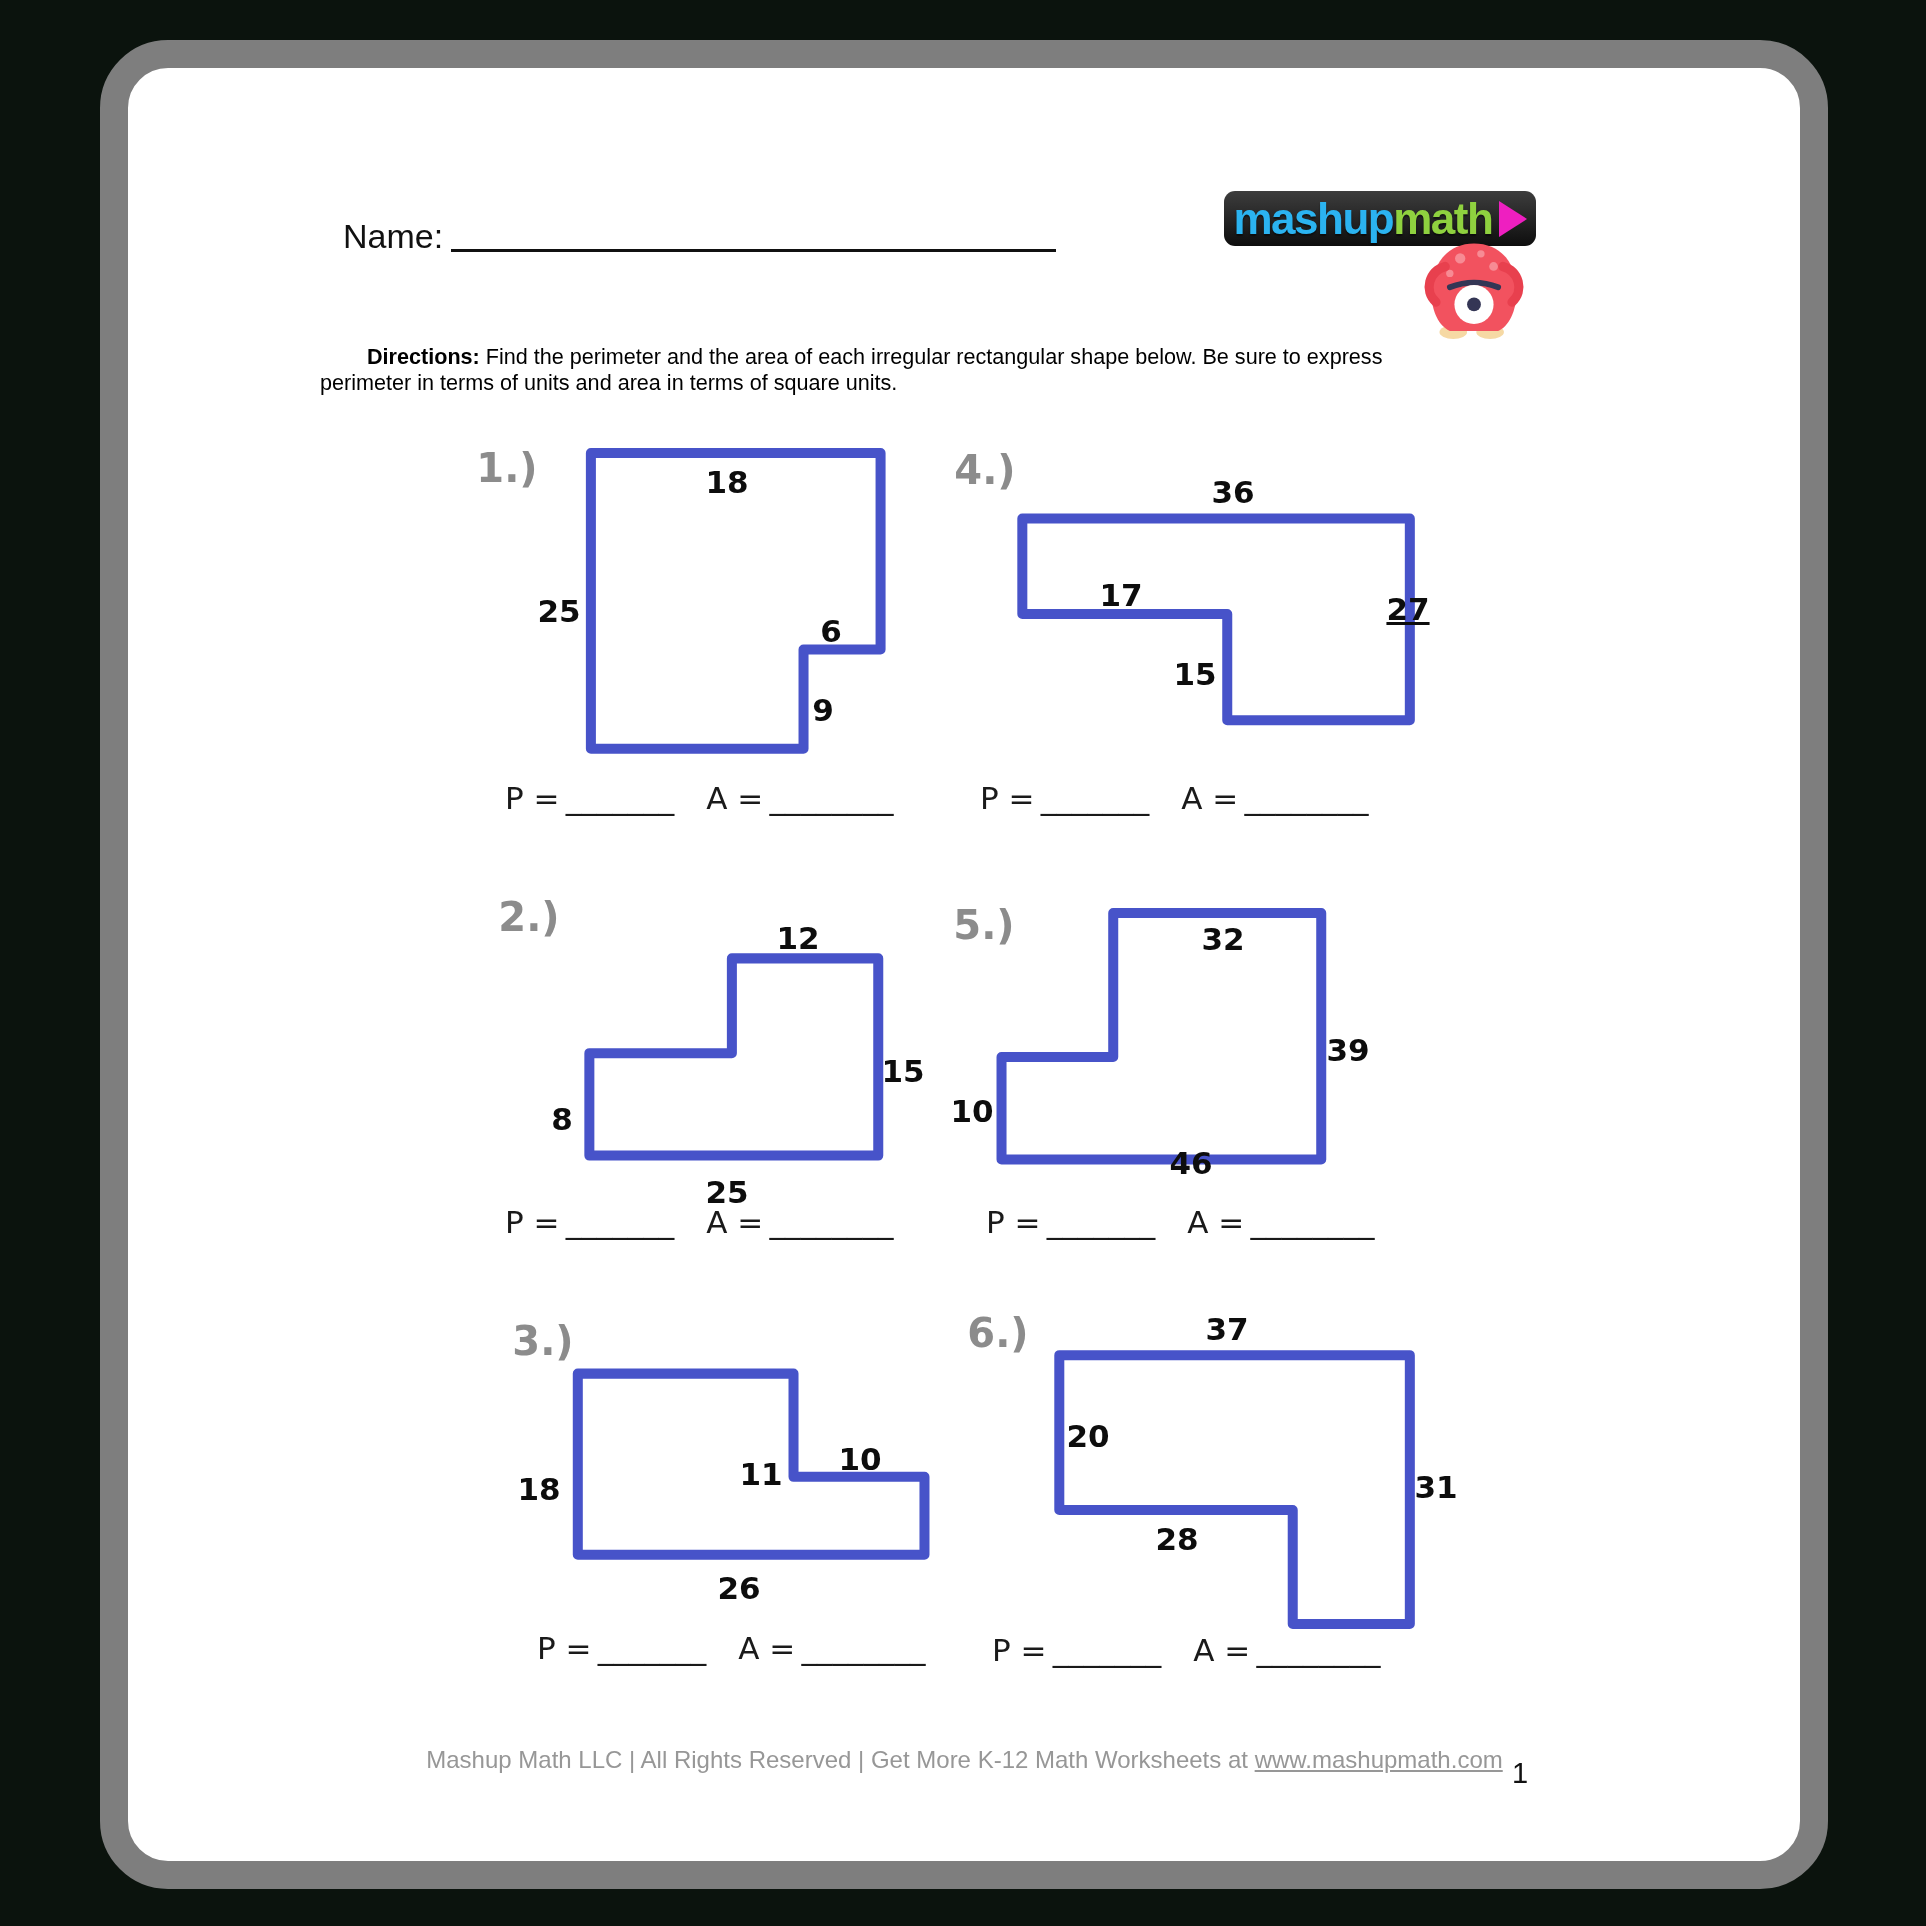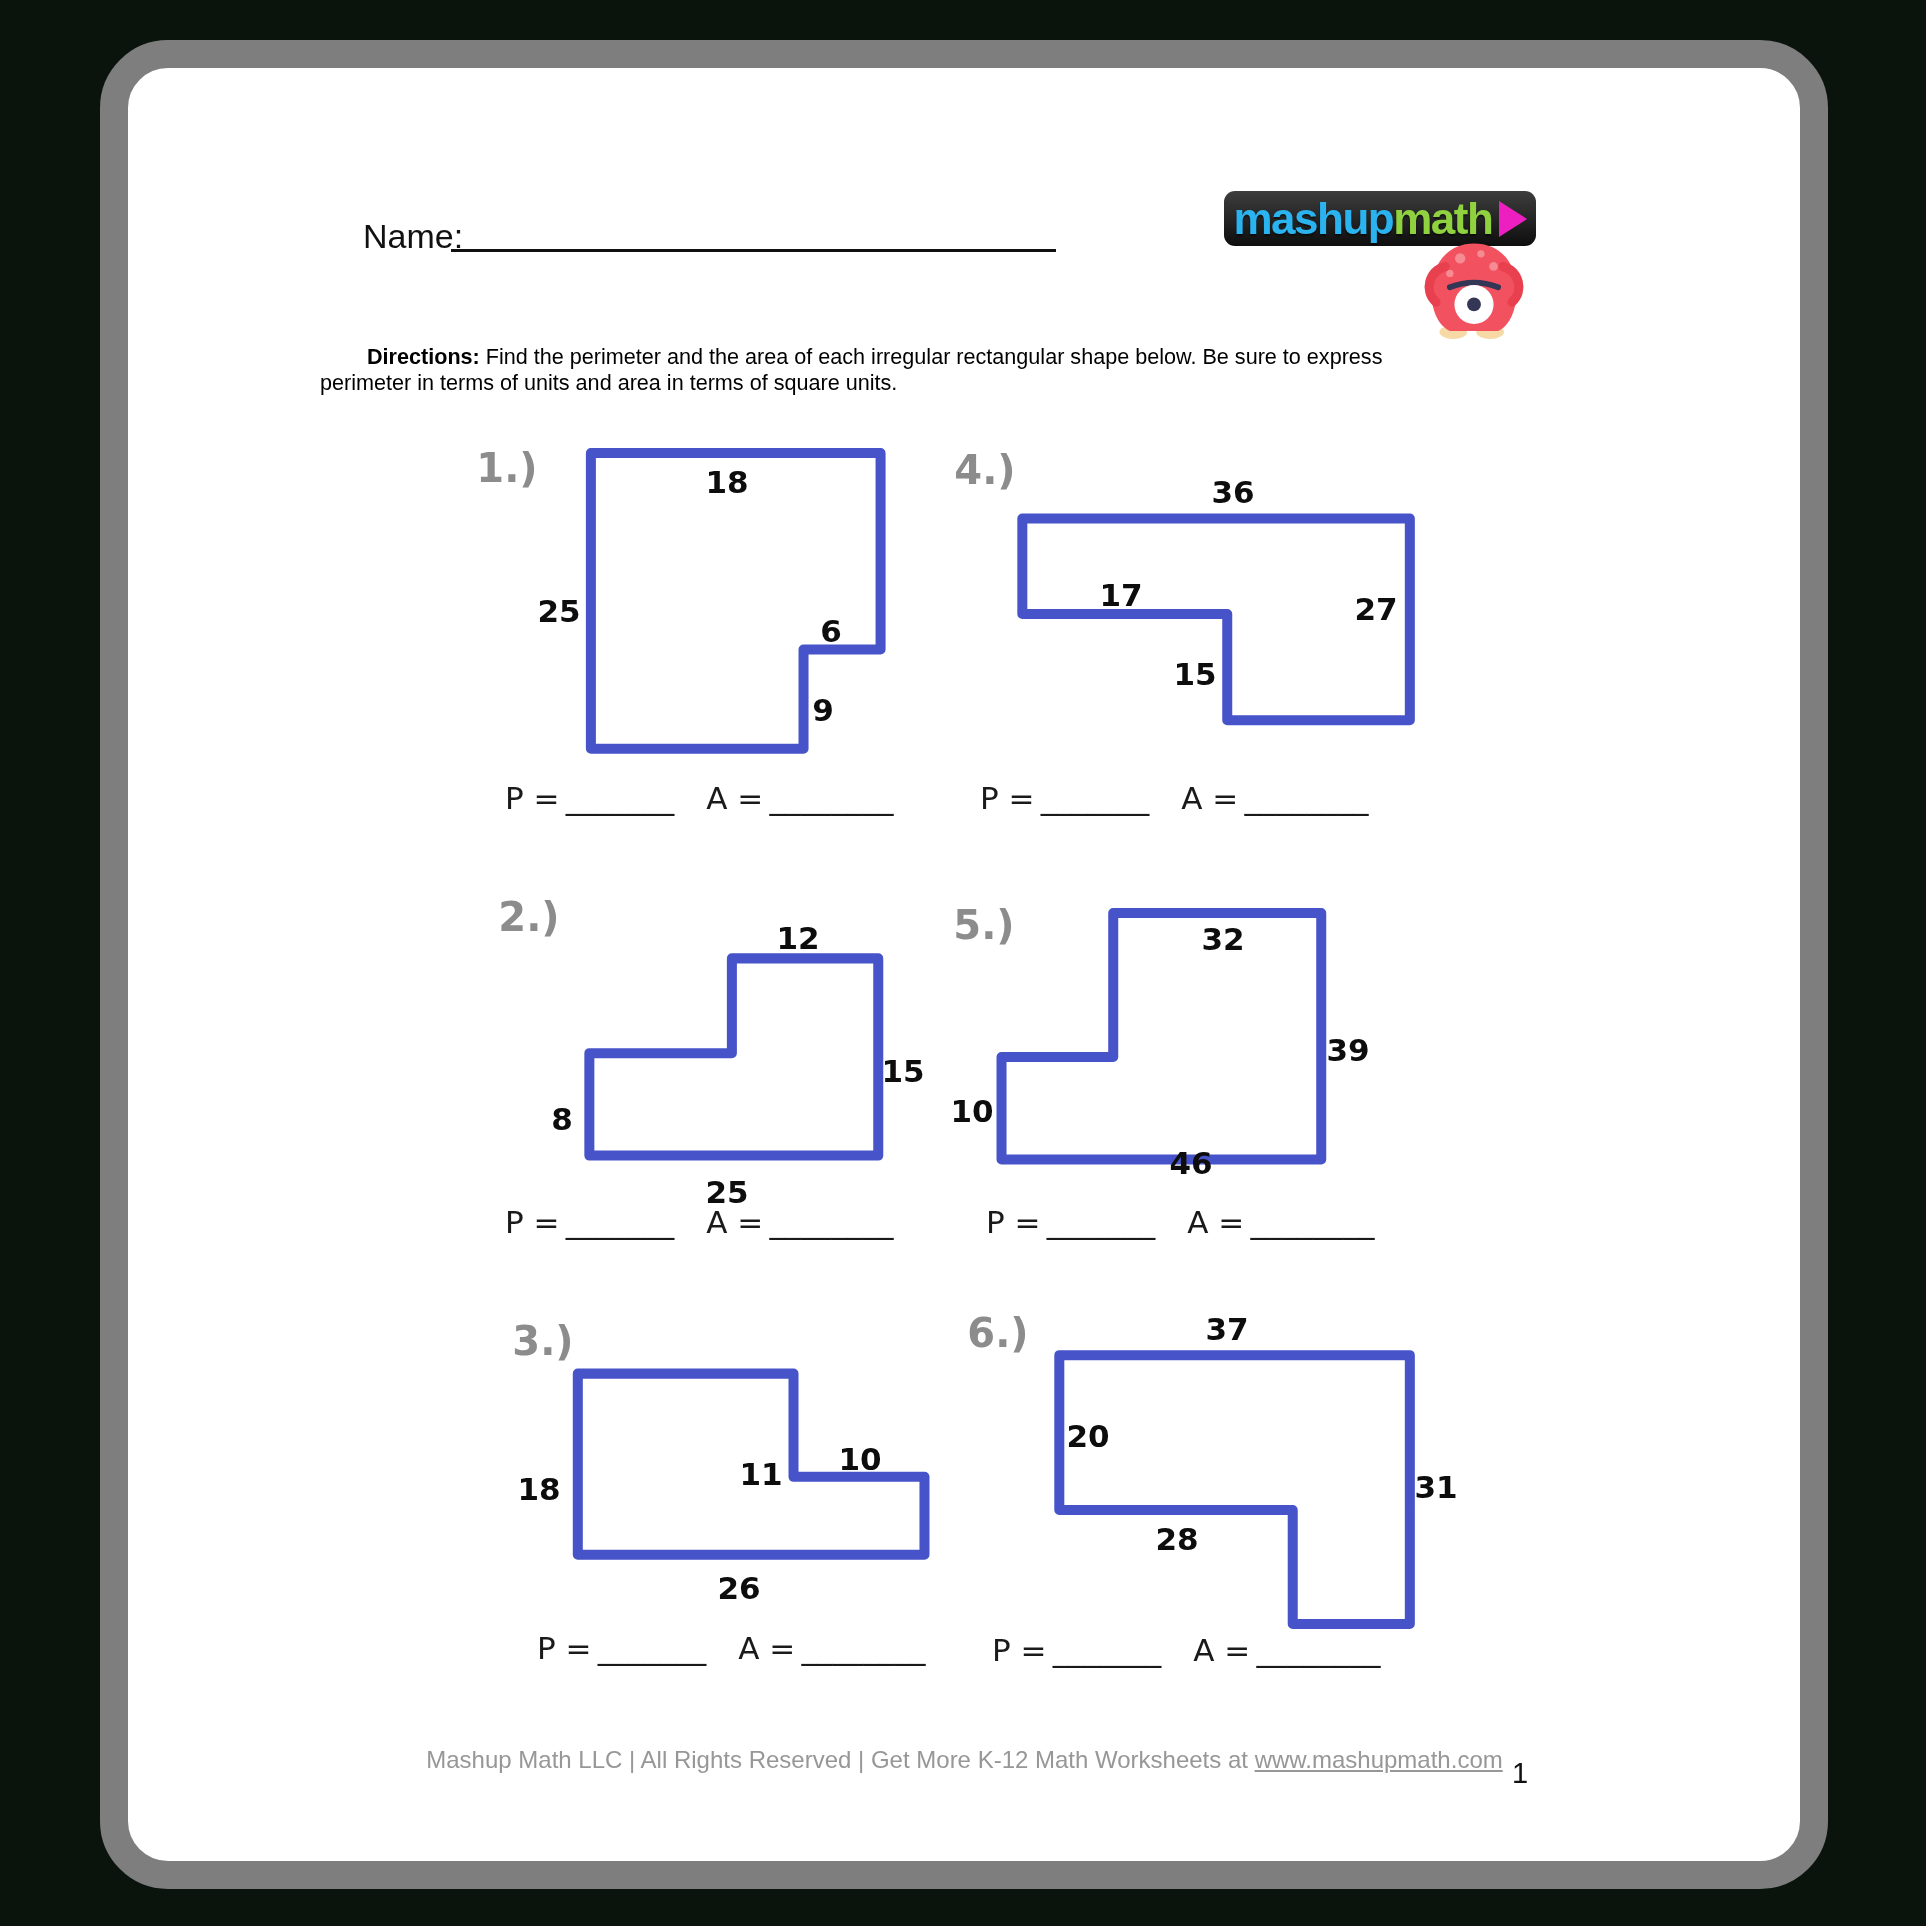--- a/index.html
+++ b/index.html
@@ -2,21 +2,21 @@
 <html style="font-size:12.3px"><head>
 <meta charset="utf-8">
 <style>
   html,body{margin:0;padding:0;background:#0b130d;}
   #stage{position:relative;width:1926px;height:1926px;background:#0b130d;overflow:hidden;
          font-family:"Liberation Sans", sans-serif;}
   
   #frame{position:absolute;left:100px;top:40px;width:1728px;height:1849px;box-sizing:border-box;
          border:28.5px solid #7e7e7e;border-radius:68px;background:#ffffff;}
   
-  #name-row{position:absolute;left:343px;top:217px;font-size:34px;color:#111;margin-left:20px;}
+  #name-row{position:absolute;left:343px;top:217px;font-size:34px;color:#111;}
   #name-line{position:absolute;left:451px;top:220px;width:605px;height:29px;
              border-bottom:3.1px solid #111;}
   #title{position:absolute;left:320px;top:290px;font-size:35px;font-weight:700;color:#000;
          white-space:nowrap;letter-spacing:0px;}
   #directions{position:absolute;left:320px;top:344px;width:1156px;font-size:21.6px;line-height:26px;color:#000;}
   #directions b{font-weight:700;margin-left:47px;}
   
   #logo-box{position:absolute;left:1224px;top:191px;width:312px;height:55px;
             background:linear-gradient(#3d3d3d,#0e0e0e);display:flex;align-items:center;
             justify-content:center;border-radius:11px;}
@@ -106,21 +106,21 @@
   <span class="dim" style="left:562px;top:1119px;">8</span>
   <span class="dim" style="left:727px;top:1192px;">25</span>
 
   <span class="dim" style="left:761px;top:1474px;">11</span>
   <span class="dim" style="left:860px;top:1459px;">10</span>
   <span class="dim" style="left:539px;top:1489px;">18</span>
   <span class="dim" style="left:739px;top:1588px;">26</span>
 
   <span class="dim" style="left:1233px;top:492px;">36</span>
   <span class="dim" style="left:1121px;top:595px;">17</span>
-  <span class="dim" style="left:1376px;top:609px;">27</span>
+  <span class="dim" style="left:1408px;top:609px;text-decoration:underline;">27</span>
   <span class="dim" style="left:1195px;top:674px;">15</span>
 
   <span class="dim" style="left:1223px;top:939px;">32</span>
   <span class="dim" style="left:1348px;top:1050px;">39</span>
   <span class="dim" style="left:972px;top:1111px;">10</span>
   <span class="dim" style="left:1171px;top:1163px;margin-left:20px;">46</span>
 
   <span class="dim" style="left:1227px;top:1329px;">37</span>
   <span class="dim" style="left:1088px;top:1436px;">20</span>
   <span class="dim" style="left:1436px;top:1487px;">31</span>

